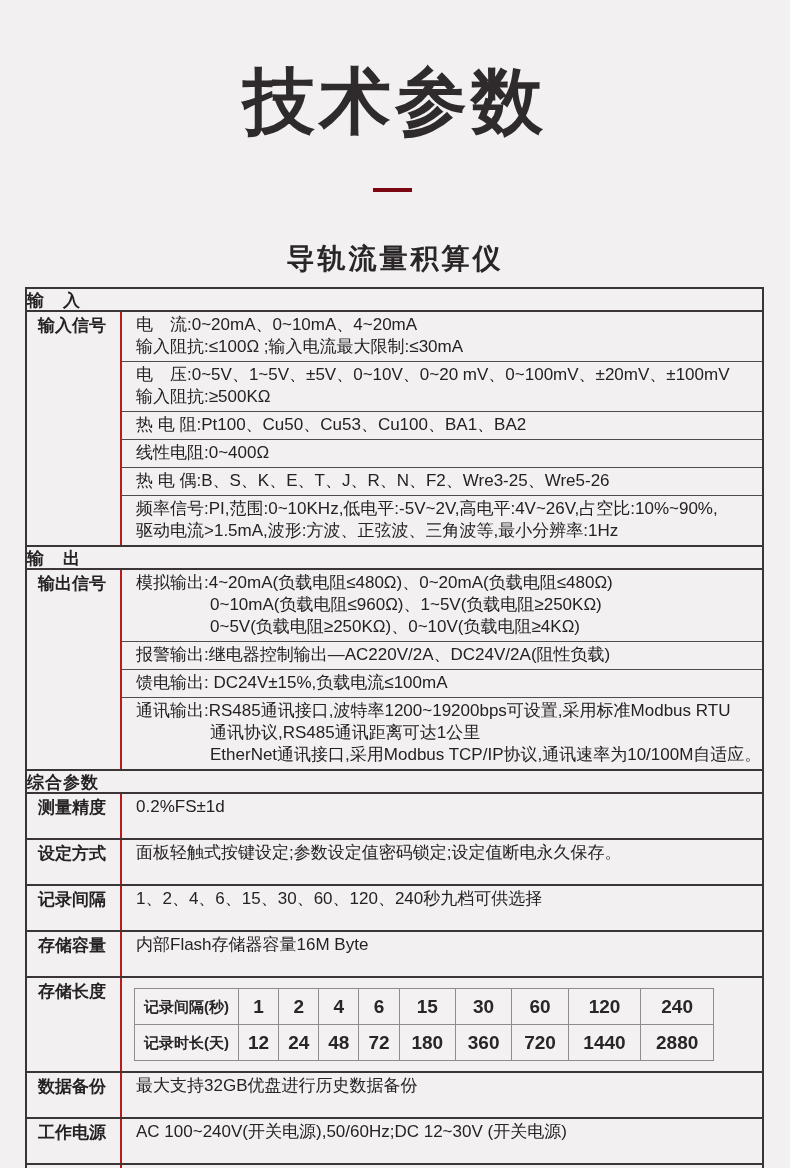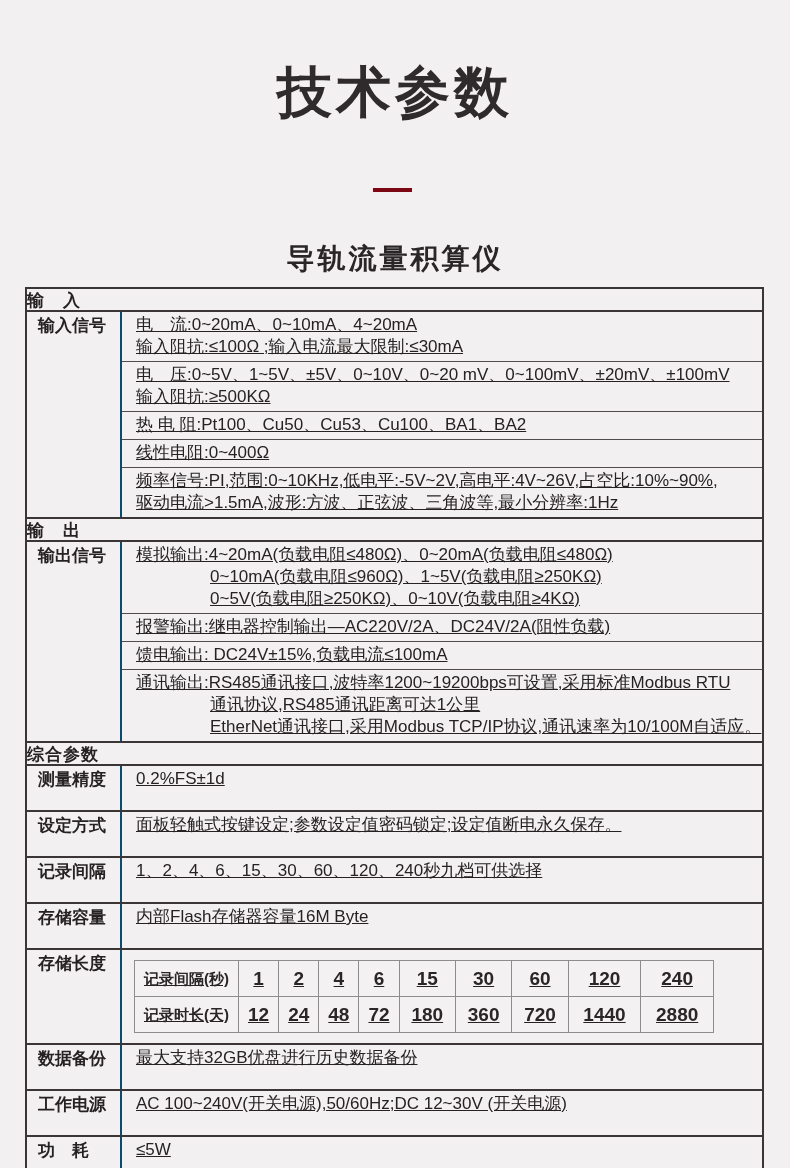--- a/index.html
+++ b/index.html
@@ -8,21 +8,21 @@
     position:relative;
     width:790px;height:1168px;
     background:#f2f0f0;
     font-family:"Liberation Sans","DejaVu Sans",sans-serif;
     color:#262223;
     overflow:hidden;
   }
   .title{
     position:absolute;top:62px;left:0;width:100%;
     margin:0;text-align:center;
-    font-size:55px;font-weight:900;letter-spacing:4px;
+    font-size:72px;font-weight:900;letter-spacing:4px;
     color:#2f2b2c;line-height:1.1;
   }
   .accent-line{
     position:absolute;top:188px;left:373px;
     width:39px;height:4px;background:#7c0712;
   }
   .subtitle{
     position:absolute;top:240px;left:0;width:100%;
     margin:0;text-align:center;
     font-size:28px;font-weight:700;letter-spacing:3px;
@@ -43,22 +43,21 @@
     white-space:nowrap;
   }
   .row{display:flex;border-bottom:2px solid #3b3536;}
   .lbl{
     flex:0 0 93px;width:93px;
     padding:3px 2px 0 11px;
     font-weight:700;white-space:nowrap;
   }
   .ct{
     flex:1;min-width:0;
-    border-left:2px solid #0c4a6e;
-    text-decoration:underline;
+    border-left:2px solid #b91c1c;
   }
   .sub{
     border-bottom:1px solid #514b4c;
     padding:2px 2px 3px 14px;
   }
   .sub:last-child{border-bottom:none;}
   .val{padding:2px 2px 20px 14px;}
   .ln{white-space:nowrap;}
   .ln.indent{padding-left:74px;}
   
@@ -101,20 +100,23 @@
         </div>
         <div class="sub">
           <div class="ln">电　压:0~5V、1~5V、±5V、0~10V、0~20 mV、0~100mV、±20mV、±100mV</div>
           <div class="ln">输入阻抗:≥500KΩ</div>
         </div>
         <div class="sub">
           <div class="ln">热 电 阻:Pt100、Cu50、Cu53、Cu100、BA1、BA2</div>
         </div>
         <div class="sub">
           <div class="ln">线性电阻:0~400Ω</div>
+        </div>
+        <div class="sub">
+          <div class="ln">热 电 偶:B、S、K、E、T、J、R、N、F2、Wre3-25、Wre5-26</div>
         </div>
         <div class="sub">
           <div class="ln">频率信号:PI,范围:0~10KHz,低电平:-5V~2V,高电平:4V~26V,占空比:10%~90%,</div>
           <div class="ln">驱动电流&gt;1.5mA,波形:方波、正弦波、三角波等,最小分辨率:1Hz</div>
         </div>
       </div>
     </div>
 
     <div class="sec">输　出</div>
 

